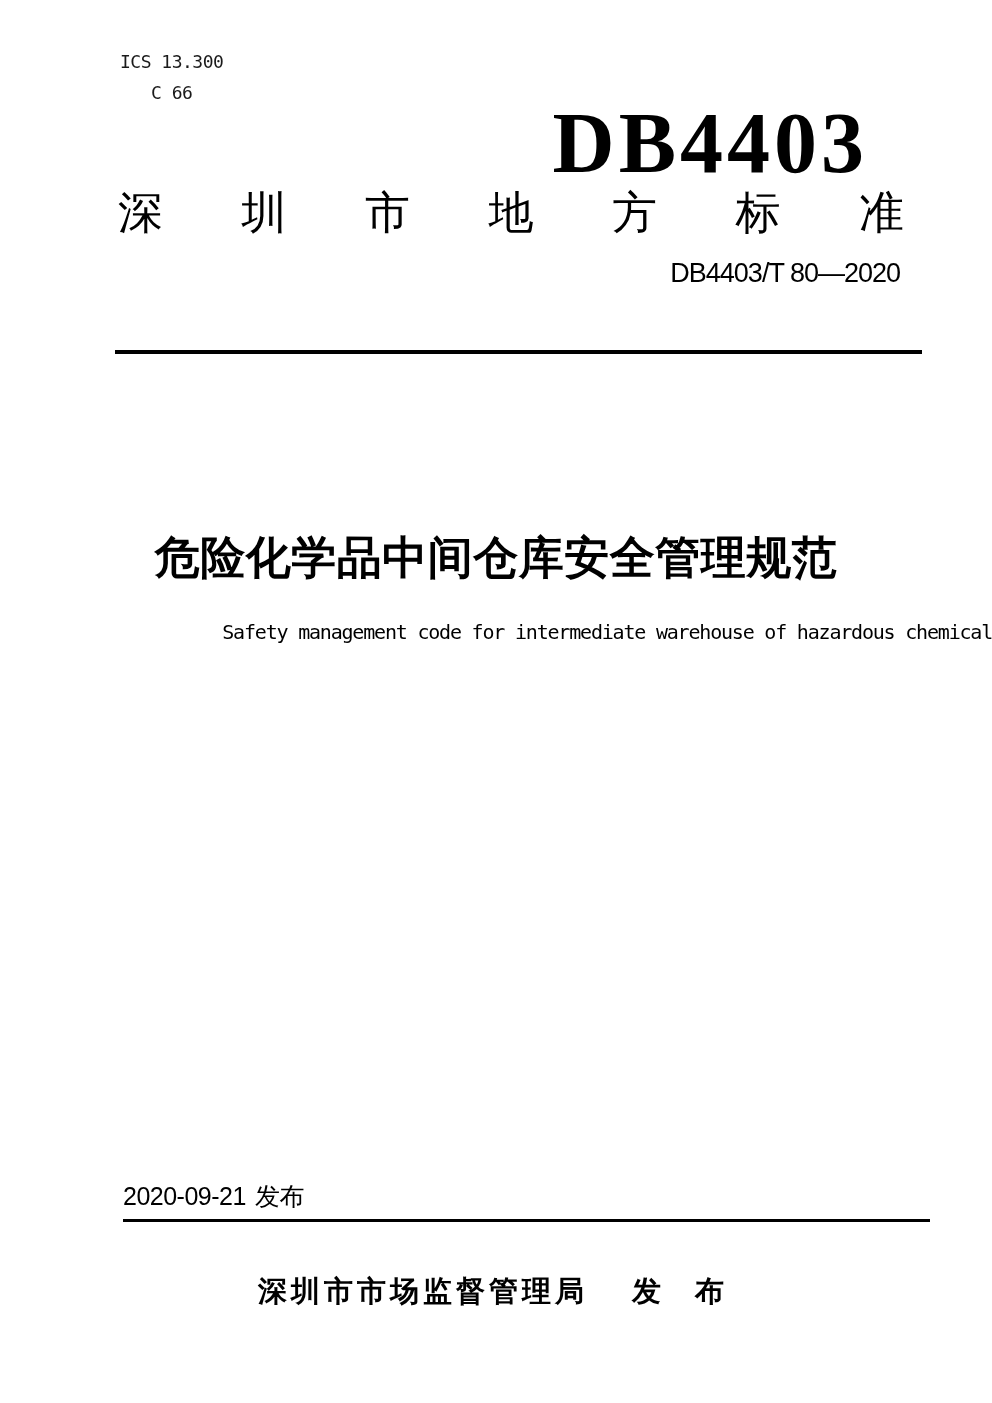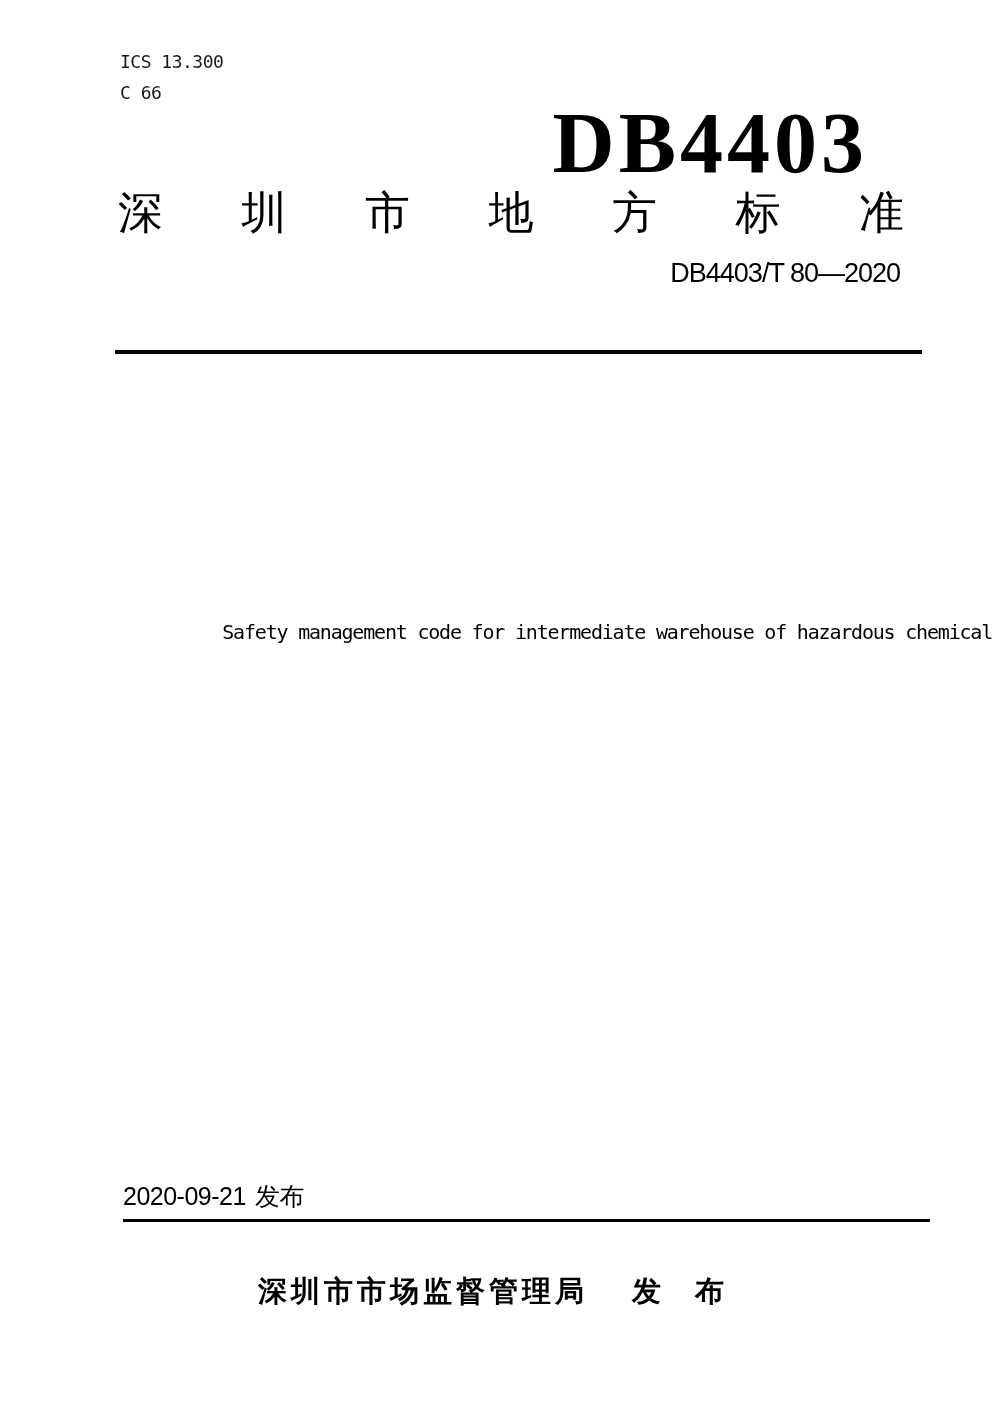--- a/index.html
+++ b/index.html
@@ -21,20 +21,21 @@
   
   .ics-block {
     position: absolute;
     left: 120px;
     top: 46px;
     font-family: "DejaVu Sans Mono", monospace;
     font-size: 18px;
     letter-spacing: -0.5px;
     line-height: 31px;
     color: #1a1a1a;
+    text-align: center;
   }
 
   
   .db-logo {
     position: absolute;
     top: 76px;
     right: 124px;
     font-family: "Liberation Serif", serif;
     font-weight: bold;
     font-size: 86px;
@@ -152,20 +153,21 @@
       <span>地</span>
       <span>方</span>
       <span>标</span>
       <span>准</span>
     </div>
 
   <div class="doc-number">DB4403/T 80—2020</div>
 
   <div class="rule-top"></div>
 
+  <div class="title-cn">危险化学品中间仓库安全管理规范</div>
 
   <div class="title-en">Safety management code for intermediate warehouse of hazardous chemical</div>
 
   <div class="dates-row">
     <div class="date-group">
       <span>2020-09-21</span>
       <span>发布</span>
     </div>
   </div>
 

